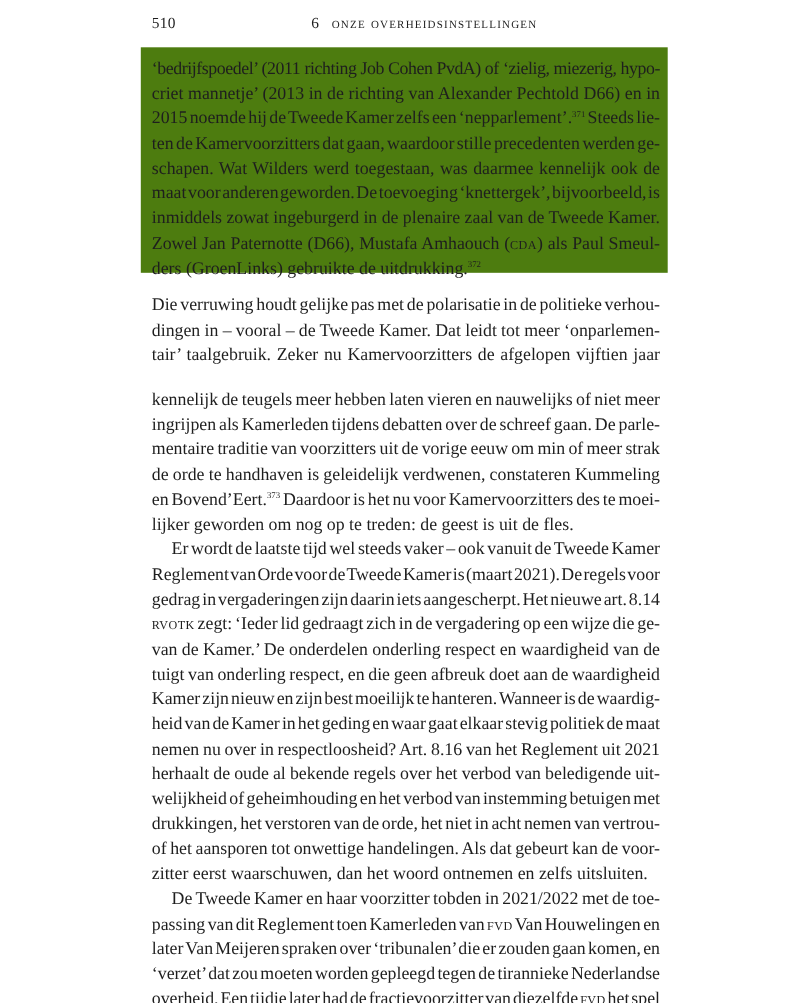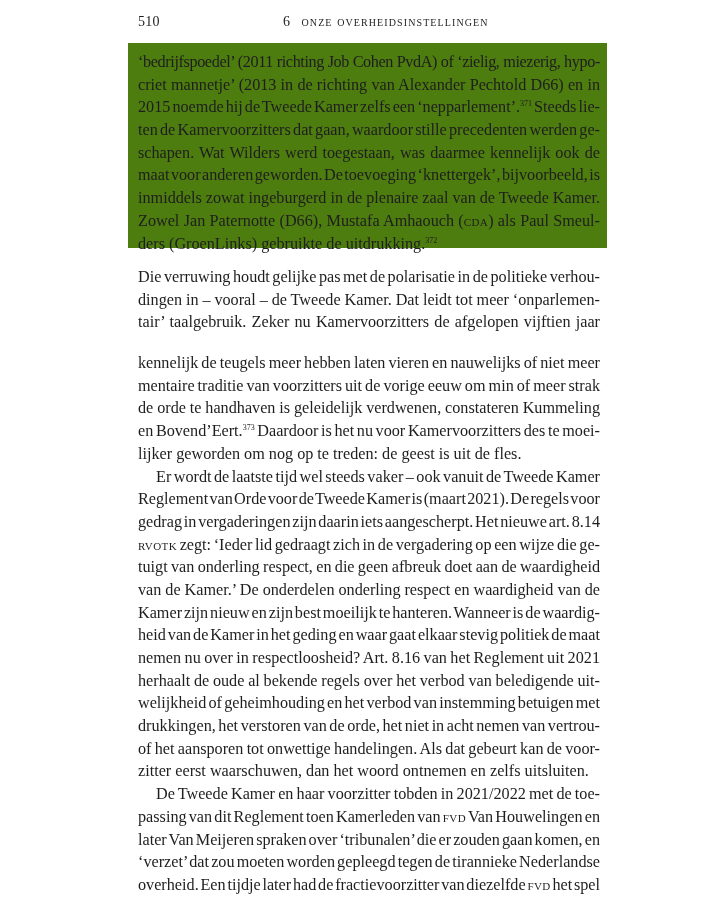--- a/index.html
+++ b/index.html
@@ -45,30 +45,31 @@
     <div class="line" style="white-space: nowrap; word-spacing: 0.002px;"><span>Zowel Jan Paternotte (D66), Mustafa Amhaouch (</span><span class="sc">cda</span><span>) als Paul Smeul-</span></div>
     <div class="line last"><span>ders (GroenLinks) gebruikte de uitdrukking.</span><sup>372</sup></div>
   </div>
 </div>
 
 <div class="body">
   <div class="line" style="white-space: nowrap; word-spacing: -1.523px;"><span>Die verruwing houdt gelijke pas met de polarisatie in de politieke verhou-</span></div>
   <div class="line" style="white-space: nowrap; word-spacing: -0.151px;"><span>dingen in – vooral – de Tweede Kamer. Dat leidt tot meer ‘onparlemen-</span></div>
   <div class="line" style="white-space: nowrap; word-spacing: 0px;"><span>tair’ taalgebruik. Zeker nu Kamervoorzitters de afgelopen vijftien jaar</span></div>
   <div class="line" style="white-space: nowrap; word-spacing: -0.946px; margin-top: 18px;"><span>kennelijk de teugels meer hebben laten vieren en nauwelijks of niet meer</span></div>
+  <div class="line" style="white-space: nowrap; word-spacing: -1.398px;"><span>ingrijpen als Kamerleden tijdens debatten over de schreef gaan. De parle-</span></div>
   <div class="line" style="white-space: nowrap; word-spacing: -1.056px;"><span>mentaire traditie van voorzitters uit de vorige eeuw om min of meer strak</span></div>
   <div class="line" style="white-space: nowrap; word-spacing: -0.18px;"><span>de orde te handhaven is geleidelijk verdwenen, constateren Kummeling</span></div>
   <div class="line" style="white-space: nowrap; word-spacing: -1.436px;"><span>en Bovend’Eert.</span><sup>373</sup><span> Daardoor is het nu voor Kamervoorzitters des te moei-</span></div>
   <div class="line last"><span>lijker geworden om nog op te treden: de geest is uit de fles.</span></div>
   <div class="line indent" style="white-space: nowrap; word-spacing: -1.593px;"><span>Er wordt de laatste tijd wel steeds vaker – ook vanuit de Tweede Kamer</span></div>
   <div class="line" style="white-space: nowrap; word-spacing: -2.772px;"><span>Reglement van Orde voor de Tweede Kamer is (maart 2021). De regels voor</span></div>
   <div class="line" style="white-space: nowrap; word-spacing: -2.269px;"><span>gedrag in vergaderingen zijn daarin iets aangescherpt. Het nieuwe art. 8.14</span></div>
   <div class="line" style="white-space: nowrap; word-spacing: -1.425px;"><span class="sc">rvotk</span><span> zegt: ‘Ieder lid gedraagt zich in de vergadering op een wijze die ge-</span></div>
+  <div class="line" style="white-space: nowrap; word-spacing: -0.111px;"><span>van de Kamer.’ De onderdelen onderling respect en waardigheid van de</span></div>
   <div class="line" style="white-space: nowrap; word-spacing: -0.741px;"><span>tuigt van onderling respect, en die geen afbreuk doet aan de waardigheid</span></div>
-  <div class="line" style="white-space: nowrap; word-spacing: -0.111px;"><span>van de Kamer.’ De onderdelen onderling respect en waardigheid van de</span></div>
   <div class="line" style="white-space: nowrap; word-spacing: -2.159px;"><span>Kamer zijn nieuw en zijn best moeilijk te hanteren. Wanneer is de waardig-</span></div>
   <div class="line" style="white-space: nowrap; word-spacing: -2.124px;"><span>heid van de Kamer in het geding en waar gaat elkaar stevig politiek de maat</span></div>
   <div class="line" style="white-space: nowrap; word-spacing: -0.626px;"><span>nemen nu over in respectloosheid? Art. 8.16 van het Reglement uit 2021</span></div>
   <div class="line" style="white-space: nowrap; word-spacing: -0.291px;"><span>herhaalt de oude al bekende regels over het verbod van beledigende uit-</span></div>
   <div class="line" style="white-space: nowrap; word-spacing: -1.865px;"><span>welijkheid of geheimhouding en het verbod van instemming betuigen met</span></div>
   <div class="line" style="white-space: nowrap; word-spacing: -1.505px;"><span>drukkingen, het verstoren van de orde, het niet in acht nemen van vertrou-</span></div>
   <div class="line" style="white-space: nowrap; word-spacing: -0.798px;"><span>of het aansporen tot onwettige handelingen. Als dat gebeurt kan de voor-</span></div>
   <div class="line last"><span>zitter eerst waarschuwen, dan het woord ontnemen en zelfs uitsluiten.</span></div>
   <div class="line indent" style="white-space: nowrap; word-spacing: -0.901px;"><span>De Tweede Kamer en haar voorzitter tobden in 2021/2022 met de toe-</span></div>
   <div class="line" style="white-space: nowrap; word-spacing: -1.856px;"><span>passing van dit Reglement toen Kamerleden van </span><span class="sc">fvd</span><span> Van Houwelingen en</span></div>

